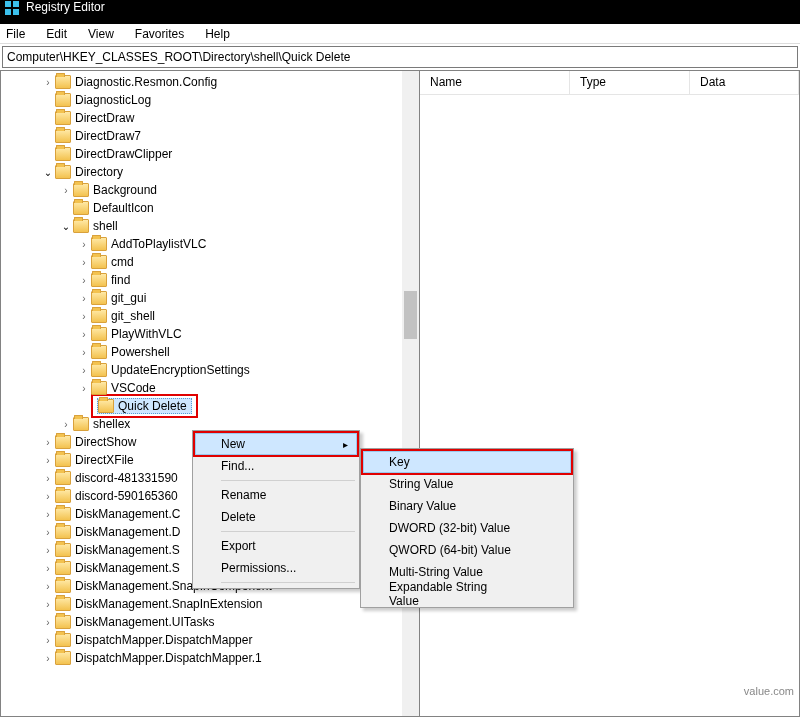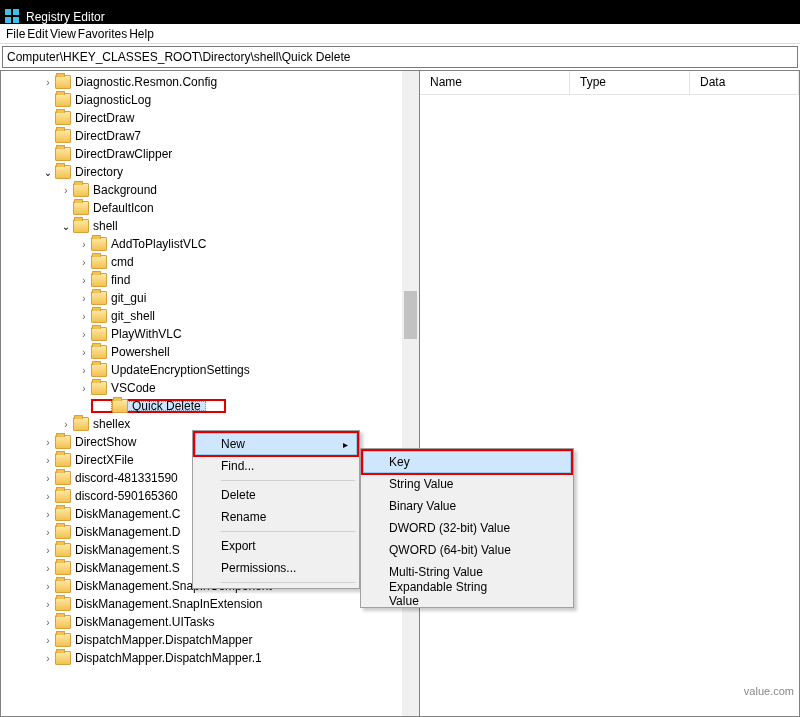--- a/index.html
+++ b/index.html
@@ -1,19 +1,19 @@
 <!DOCTYPE html>
 <html><head>
 <meta charset="utf-8">
 <style>
 * { margin: 0; padding: 0; box-sizing: border-box; font-family: "Segoe UI", Tahoma, sans-serif; font-size: 12px; }
 body { width: 800px; height: 717px; background: #fff; position: relative; overflow: hidden; }
-.titlebar { background: #000; color: #fff; height: 24px; display: flex; align-items: flex-end; padding-left: 4px; }
+.titlebar { background: #000; color: #fff; height: 24px; display: flex; align-items: flex-start; padding-left: 4px; }
 .titlebar-icon { width: 16px; height: 16px; margin-right: 6px; display: inline-flex; align-items: center; justify-content: center; }
-.menubar { height: 20px; display: flex; align-items: center; padding-left: 6px; gap: 2px; border-bottom: 1px solid #ddd; }
+.menubar { height: 20px; display: flex; align-items: center; padding-left: 6px; gap: 21px; border-bottom: 1px solid #ddd; }
 .menubar span { cursor: default; }
 .addressbar { height: 22px; border: 1px solid #7a7a7a; margin: 2px; display: flex; align-items: center; padding: 0 4px; }
 .workspace { display: flex; height: calc(717px - 24px - 20px - 26px); }
 .tree-pane { width: 420px; border: 1px solid #828282; overflow: hidden; position: relative; background: #fff; }
 .tree-scrollbar { position: absolute; right: 0; top: 0; bottom: 0; width: 17px; background: #f0f0f0; }
 .tree-thumb { position: absolute; left: 2px; right: 2px; top: 220px; height: 48px; background: #c2c2c2; }
 .list-pane { flex: 1; border: 1px solid #828282; border-left: none; }
 .list-header { display: flex; height: 24px; border-bottom: 1px solid #e5e5e5; }
 .list-header div { padding: 4px 10px; border-right: 1px solid #e5e5e5; }
 .list-row { display: flex; padding: 4px 4px; align-items: center; }
@@ -21,21 +21,21 @@
 .col-name { width: 150px; }
 .col-type { width: 120px; }
 .col-data { flex: 1; }
 .tree { padding: 2px 0 2px 4px; }
 .node { display: flex; align-items: center; height: 18px; white-space: nowrap; }
 .chev { width: 14px; display: inline-flex; justify-content: center; color: #666; font-size: 10px; }
 .chev.open { color: #000; }
 .folder { width: 16px; height: 14px; background: linear-gradient(#ffe9a6, #f3c24f); border: 1px solid #d9a13b; border-radius: 1px; margin-right: 4px; position: relative; }
 .folder:before { content: ""; position: absolute; top: -3px; left: 0; width: 7px; height: 3px; background: #f3c24f; border: 1px solid #d9a13b; border-bottom: none; border-radius: 1px 1px 0 0; }
 .sp { display: inline-block; }
-.highlight-red { border: 2px solid #e00000; padding: 0 18px; height: 14px; display: inline-flex; }
+.highlight-red { border: 2px solid #e00000; padding: 0 4px; height: 24px; display: inline-flex; align-items: center; }
 .selected-key { background: #cee7ff; border: 1px dotted #5a9bd5; padding-right: 4px; }
 .context-menu { position: absolute; background: #f0f0f0; border: 1px solid #a0a0a0; box-shadow: 3px 3px 3px rgba(0,0,0,0.2); padding: 2px; }
 .context-menu .item { height: 22px; display: flex; align-items: center; padding: 0 40px 0 26px; position: relative; }
 .context-menu .item.disabled { color: #808080; }
 .context-menu .item.hover { background: #cee7ff; border: 1px solid #99c9ef; padding-left: 25px; padding-right: 33px; }
 .context-menu .sep { height: 1px; background: #d0d0d0; margin: 3px 2px 3px 26px; }
 .context-menu .arrow { position: absolute; right: 8px; font-size: 10px; }
 .submenu { position: absolute; background: #f0f0f0; border: 1px solid #a0a0a0; box-shadow: 3px 3px 3px rgba(0,0,0,0.2); padding: 2px; }
 .submenu .item { height: 22px; display: flex; align-items: center; padding: 0 60px 0 26px; }
 .submenu .item.hover { background: #cee7ff; border: 1px solid #99c9ef; padding-left: 25px; padding-right: 59px; }
@@ -295,24 +295,24 @@
       <div class="item hover">
         <span>New</span>
         <span class="arrow">▸</span>
       </div>
     </div>
     <div class="item">
       <span>Find...</span>
     </div>
     <div class="sep"></div>
     <div class="item">
+      <span>Rename</span>
+    </div>
+    <div class="item">
       <span>Delete</span>
-    </div>
-    <div class="item">
-      <span>Rename</span>
     </div>
     <div class="sep"></div>
     <div class="item">
       <span>Export</span>
     </div>
     <div class="item">
       <span>Permissions...</span>
     </div>
     <div class="sep"></div>
   </div>

